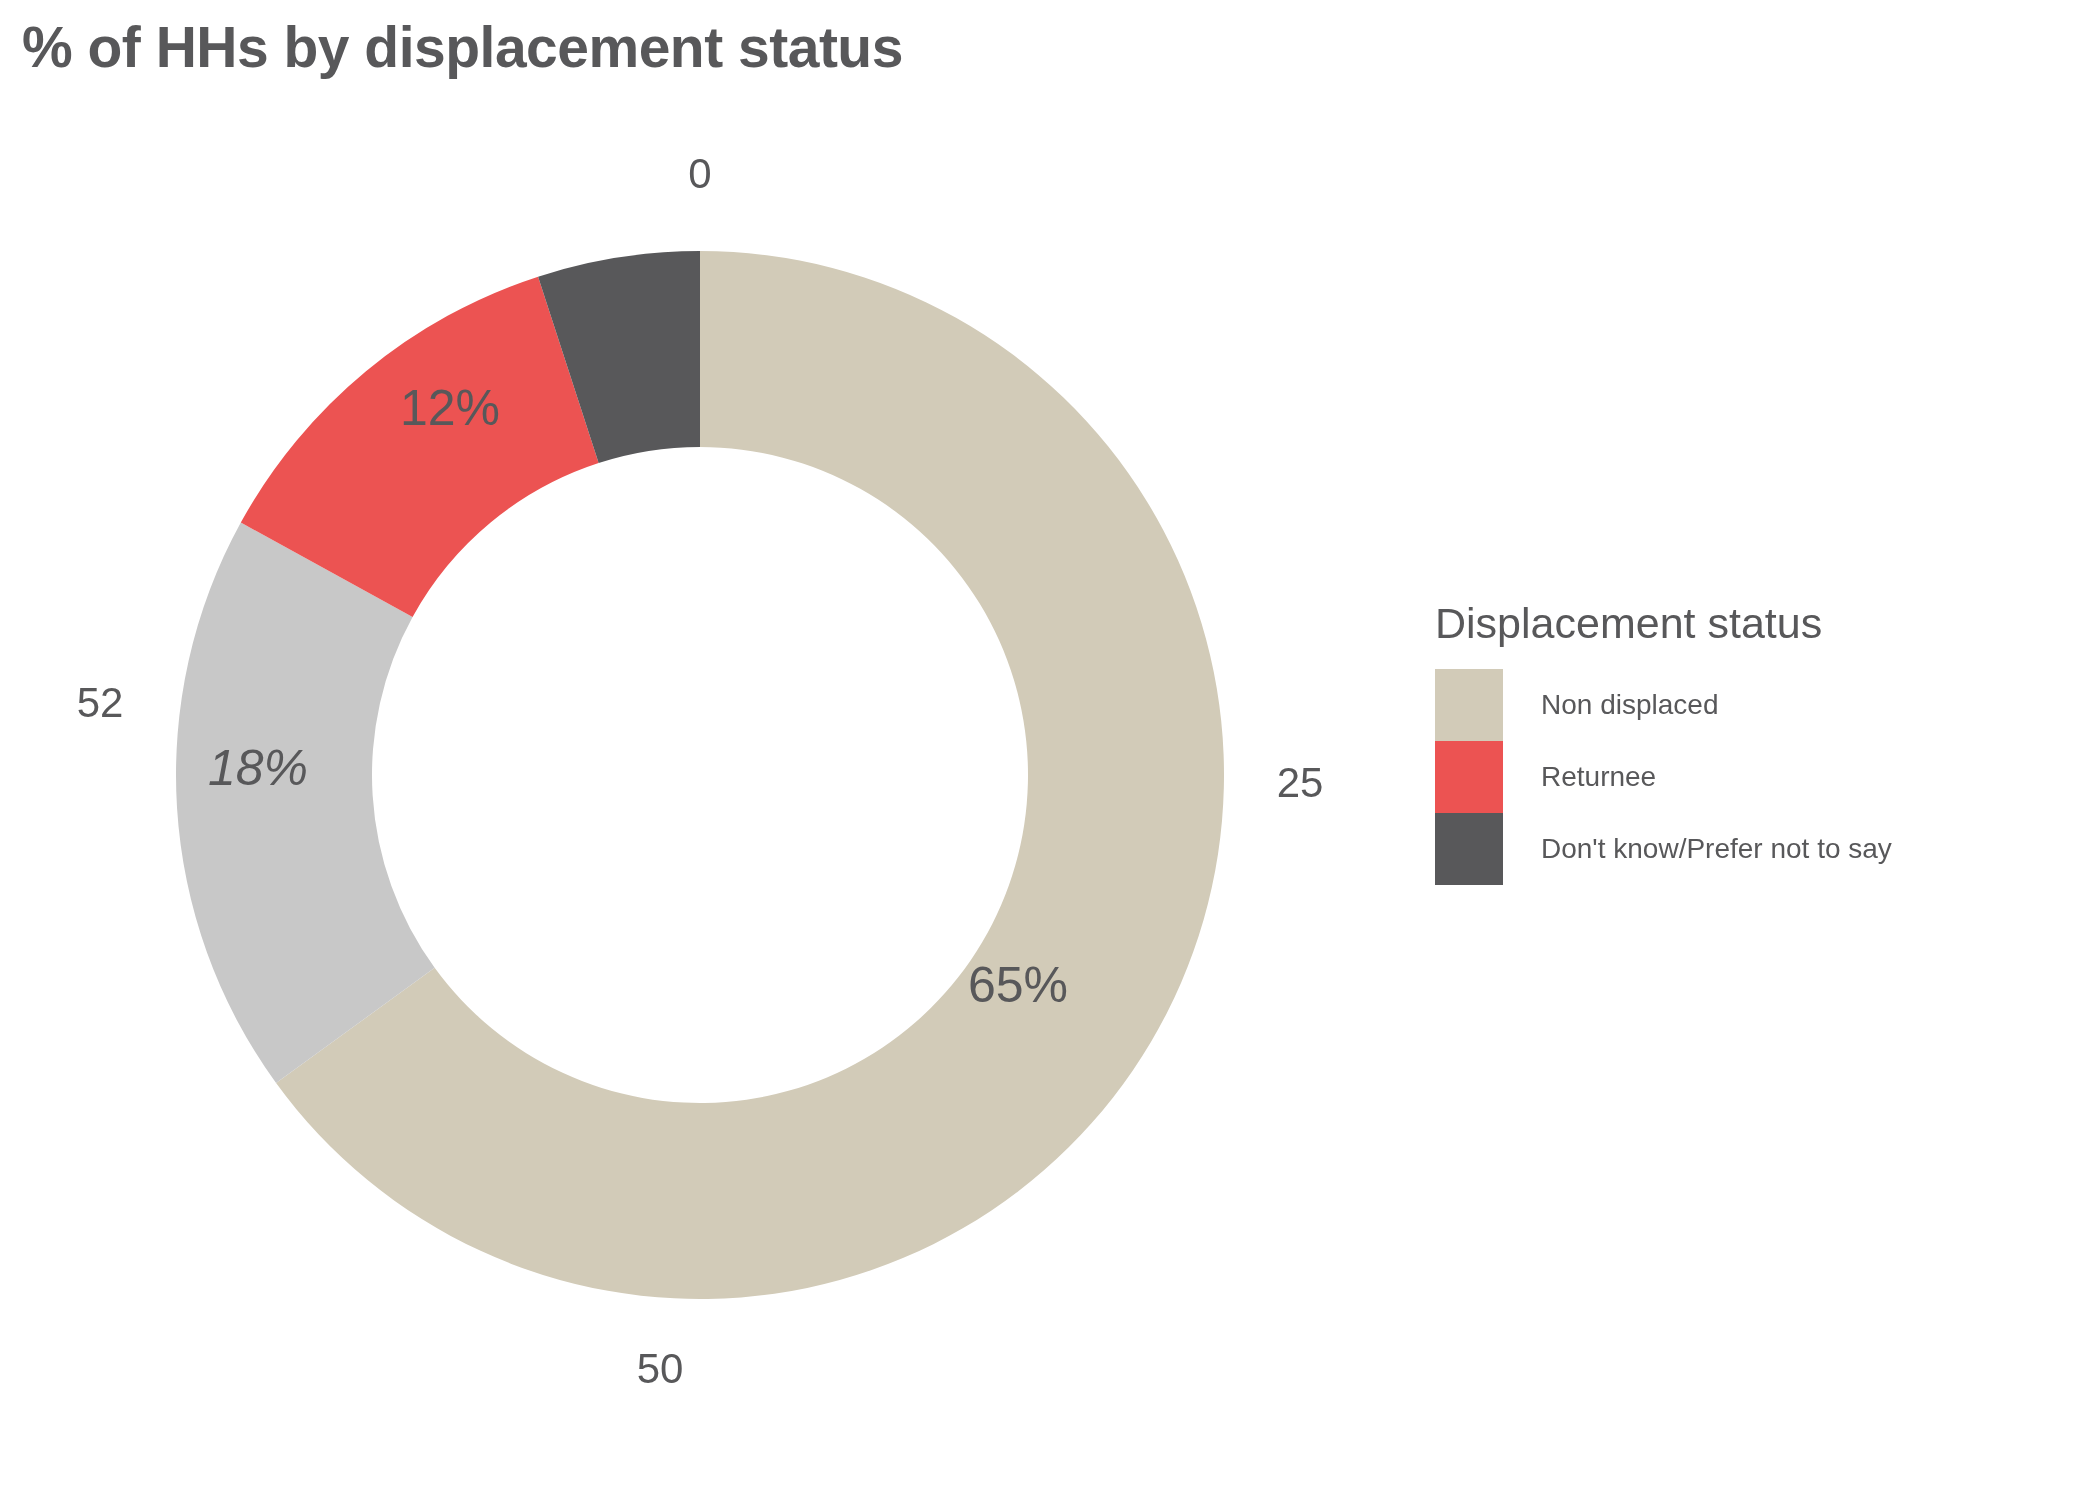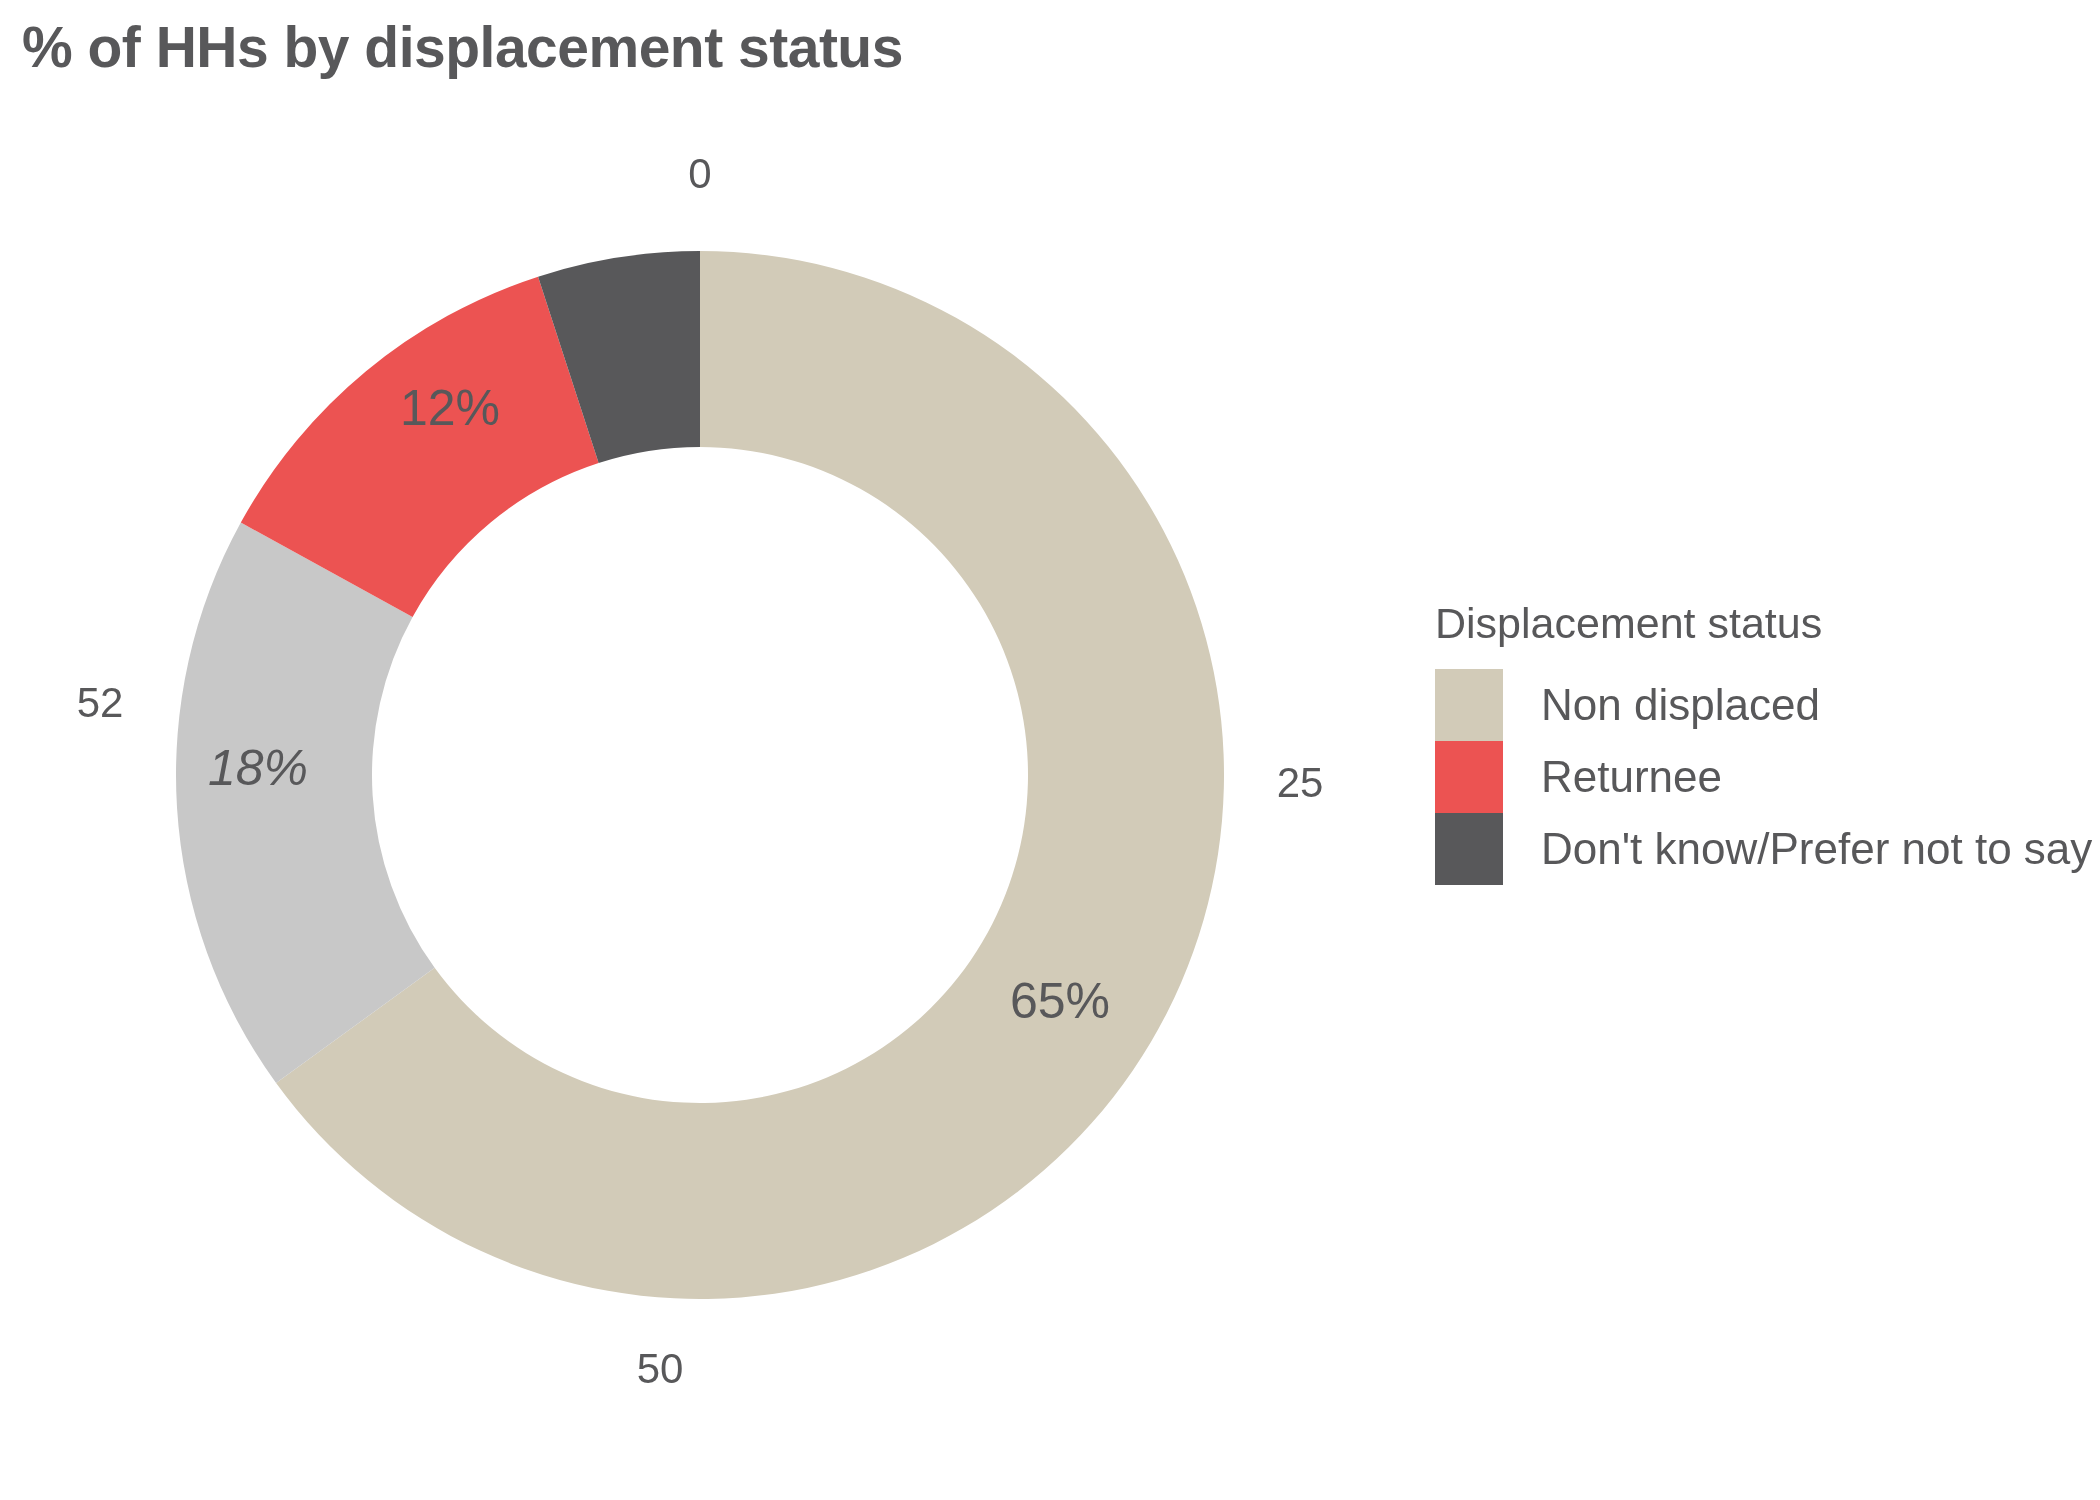--- a/index.html
+++ b/index.html
@@ -85,21 +85,21 @@
     display: flex;
     align-items: center;
     height: 72px;
   }
   .legend-swatch {
     width: 68px;
     height: 72px;
     flex: 0 0 68px;
   }
   .legend-label {
-    font-size: 44px;
+    font-size: 28px;
     color: #58585A;
     margin-left: 38px;
     white-space: nowrap;
     line-height: 1;
   }
 </style>
 </head>
 <body>
 
 <div id="chart-title">% of HHs by displacement status</div>
@@ -114,21 +114,21 @@
         <path d="M 538.0750949475275 276.64638546133955 A 524 524 0 0 1 699.9999999999999 251 L 699.9999999999999 447 A 328 328 0 0 0 598.6424258450172 463.05346265518966 Z" fill="#58585A"></path>
       </g>
   </svg>
 
   <div class="axis-tick" id="tick-0">0</div>
   <div class="axis-tick" id="tick-25">25</div>
   <div class="axis-tick" id="tick-50">50</div>
   <div class="axis-tick" id="tick-75">52</div>
 
   <div id="slice-labels">
-      <div class="slice-label" style="left: 1010px; top: 960px; margin-top: 16px;">65%</div>
+      <div class="slice-label" style="left: 968px; top: 960px;">65%</div>
       <div class="slice-label" style="left: 208px; top: 743px; font-style: italic;">18%</div>
       <div class="slice-label" style="left: 400px; top: 383px;">12%</div>
     </div>
 </div>
 
 <div id="legend">
   <div id="legend-title">Displacement status</div>
   <div id="legend-items">
       <div class="legend-row">
         <span class="legend-swatch" style="background: rgb(210, 203, 184);"></span>

